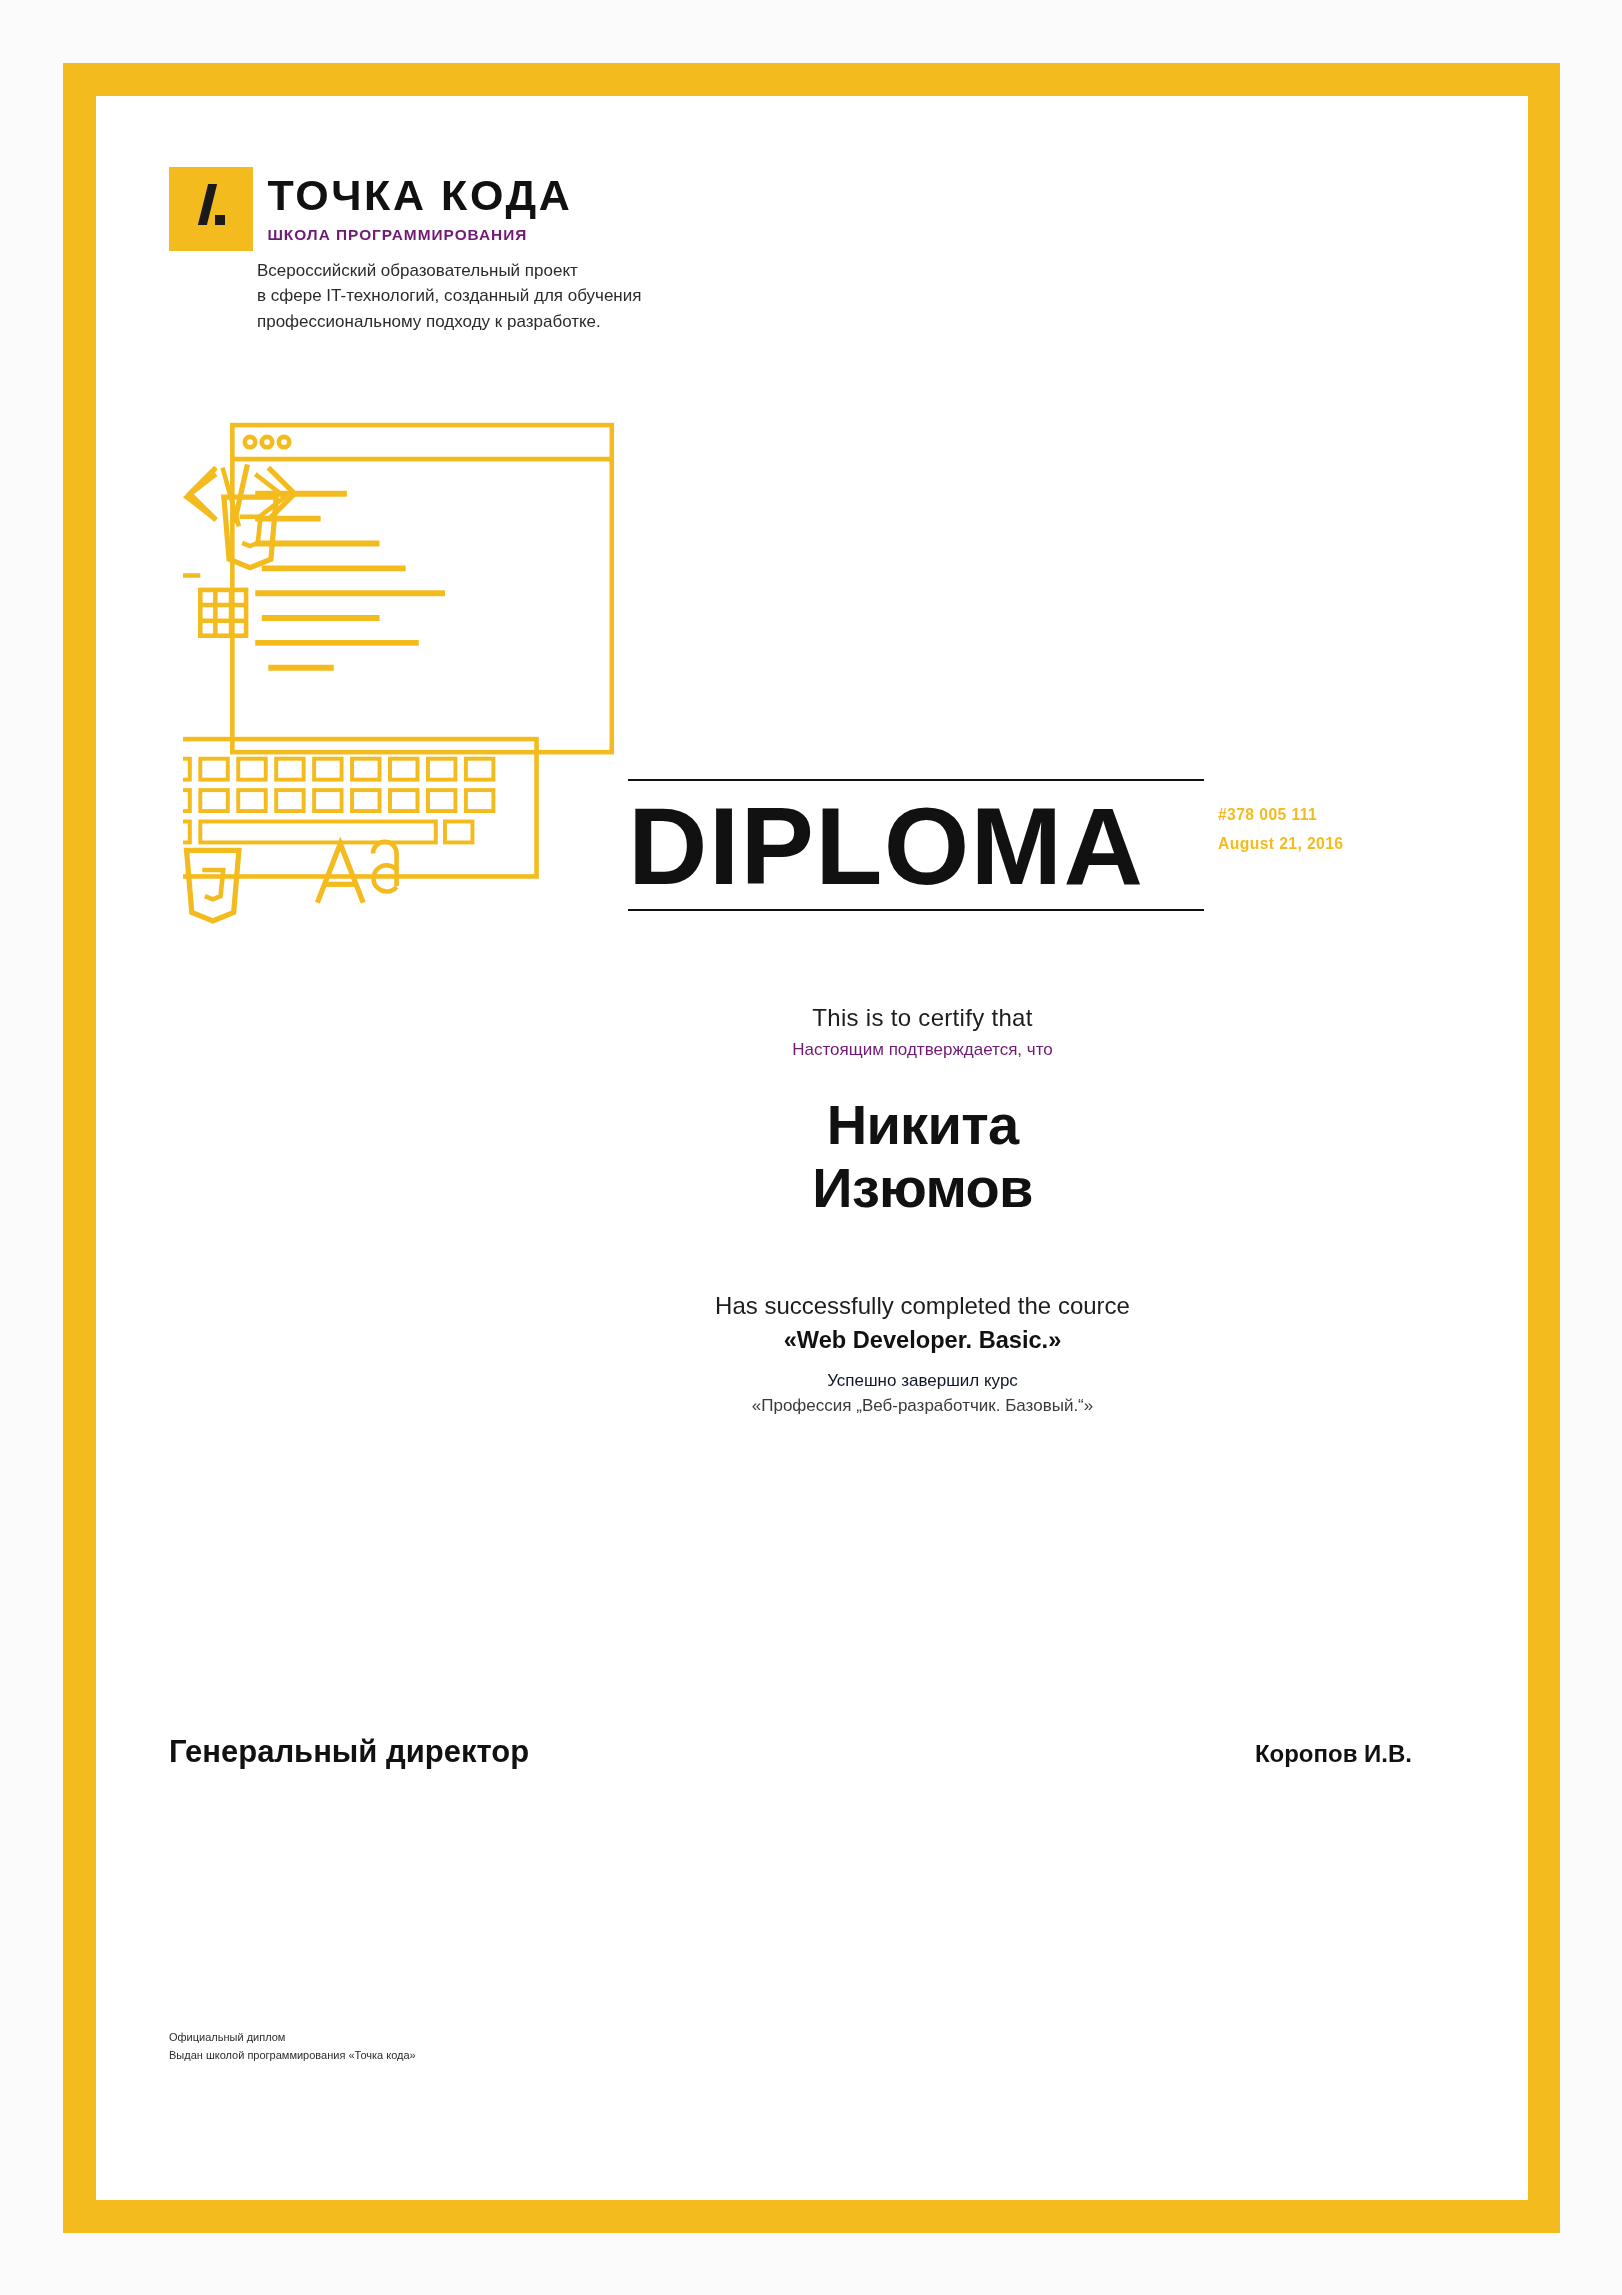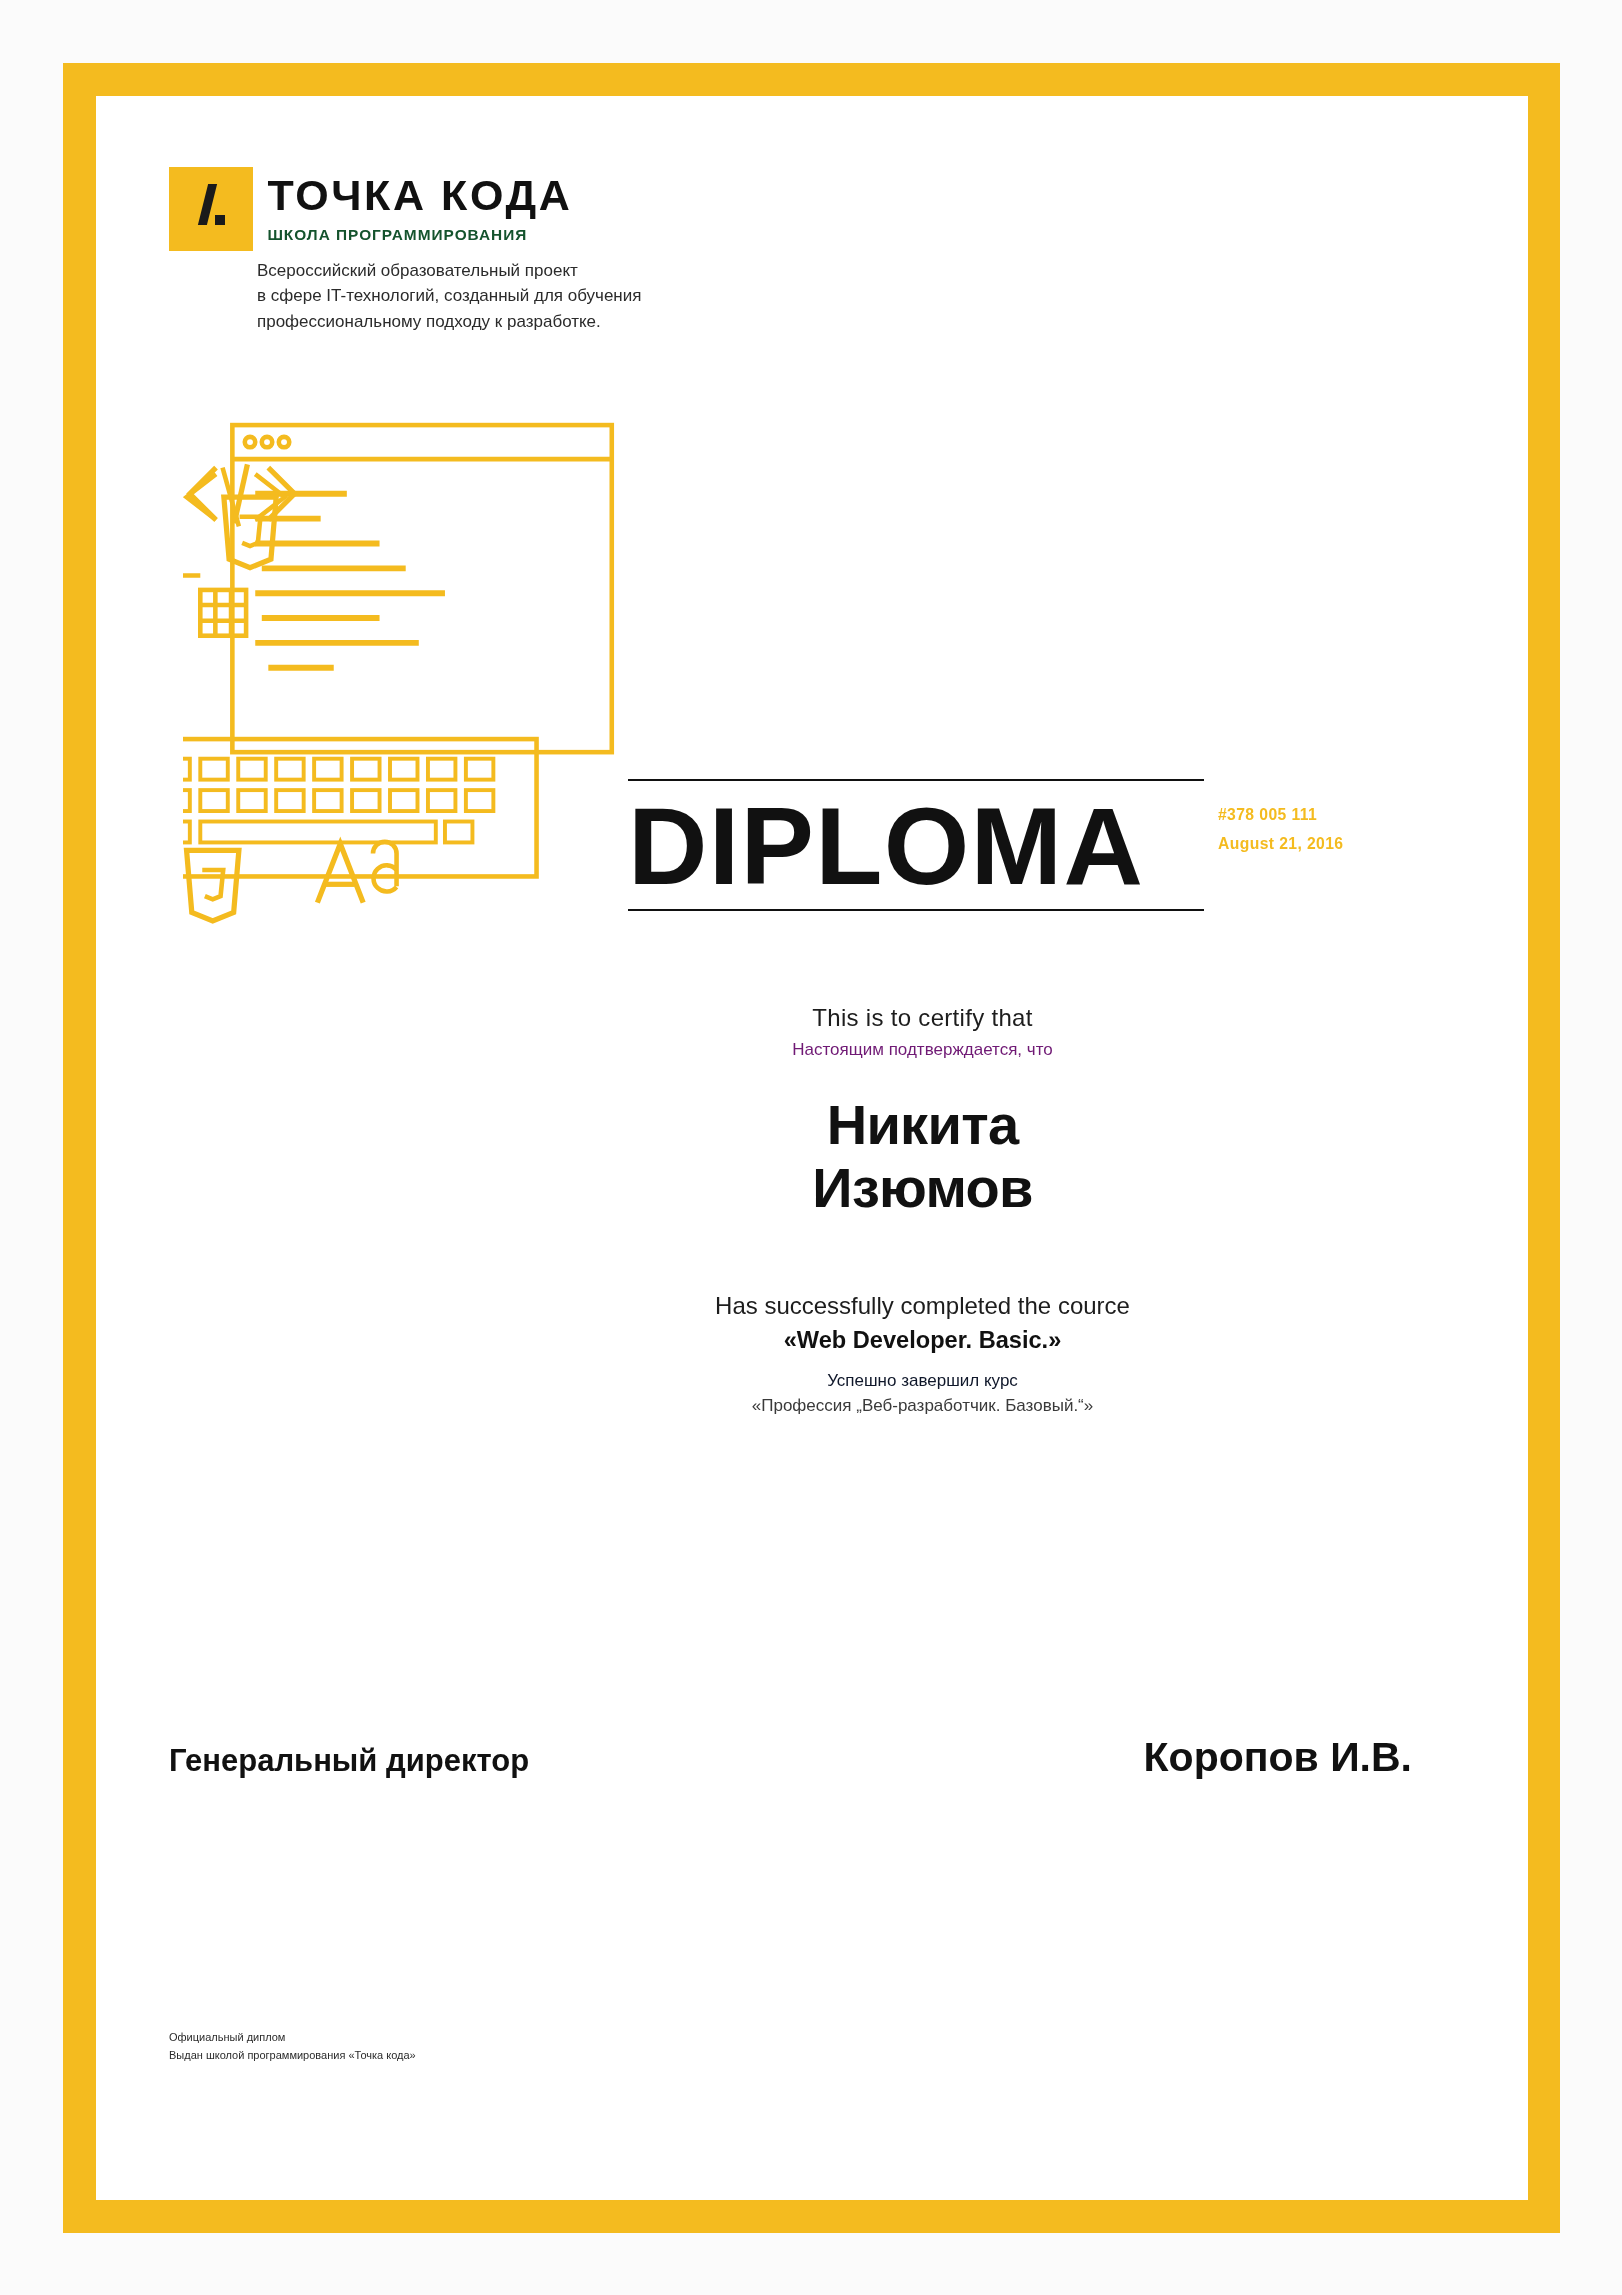--- a/index.html
+++ b/index.html
@@ -88,21 +88,21 @@
     font-weight: bold;
     letter-spacing: 2.6px;
     color: #111111;
     line-height: 1;
     font-family: "Liberation Sans", sans-serif;
   }
   .logo-sub {
     font-size: 15.4px;
     font-weight: bold;
     letter-spacing: 1px;
-    color: #14532d;
+    color: #701a75;
     margin-top: 9.2px;
   }
 
   .header-desc {
     margin-left: 88px;
     padding-top: 6.5px;
     font-size: 17px;
     line-height: 1.52;
     color: #2b2b2b;
     font-family: "Liberation Sans", sans-serif;
@@ -223,21 +223,21 @@
     justify-content: space-between;
     align-items: baseline;
     gap: 15px;
   }
   .sign-title {
     font-size: 31px;
     font-weight: bold;
     color: #111111;
   }
   .sign-name {
-    font-size: 41px;
+    font-size: 24px;
     font-weight: bold;
     color: #111111;
   }
 
   
   .footer {
     position: absolute;
     left: 169px;
     top: 2029px;
     font-size: 11px;

